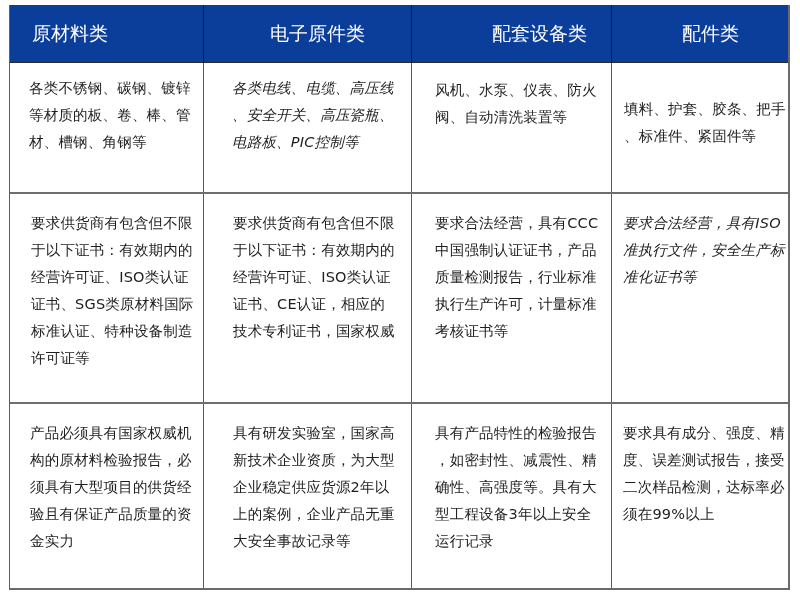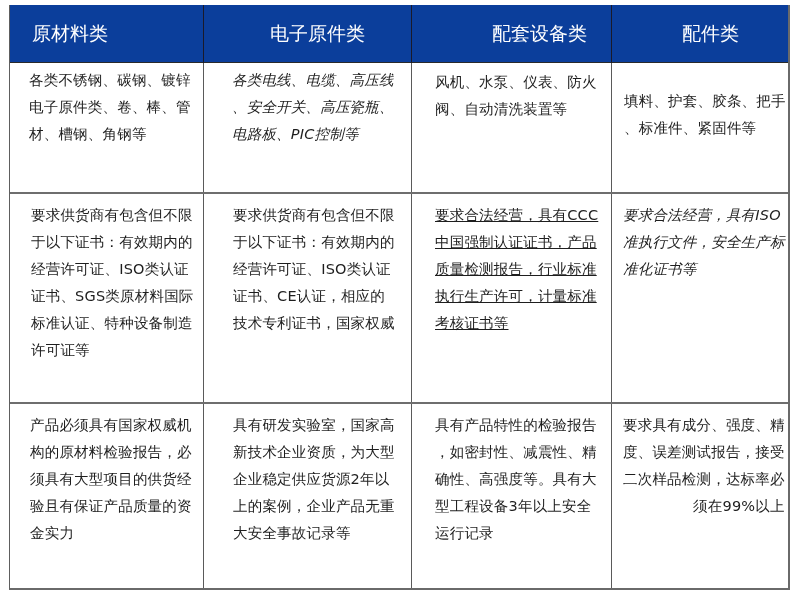--- a/index.html
+++ b/index.html
@@ -71,20 +71,21 @@
       background: #5a5a5a;
     }
     .cell {
       position: absolute;
       box-sizing: border-box;
       color: #1e1e1e;
       font-size: 14.5px;
       line-height: 27px;
       letter-spacing: 0.2px;
       white-space: nowrap;
+      margin-top: 8px;
     }
     .line {
       display: block;
     }
   </style>
 </head>
 <body>
 
 <div class="table">
 
@@ -101,21 +102,21 @@
   <div class="vdiv" style="left:193px; top:58px; height:525px;"></div>
   <div class="vdiv" style="left:401px; top:58px; height:525px;"></div>
   <div class="vdiv" style="left:601px; top:58px; height:525px;"></div>
 
   <div class="row-line" style="top:187px;"></div>
   <div class="row-line" style="top:397px;"></div>
 
   <div class="row" style="top:58px; height:130px;">
     <div class="cell" style="left:19px; top:4px;">
       <span class="line">各类不锈钢、碳钢、镀锌</span>
-      <span class="line">电子原件类、卷、棒、管</span>
+      <span class="line">等材质的板、卷、棒、管</span>
       <span class="line">材、槽钢、角钢等</span>
     </div>
     <div class="cell" style="left:222px; top:4px;font-style:italic;">
       <span class="line">各类电线、电缆、高压线</span>
       <span class="line">、安全开关、高压瓷瓶、</span>
       <span class="line">电路板、PIC控制等</span>
     </div>
     <div class="cell" style="left:425px; top:6px;">
       <span class="line">风机、水泵、仪表、防火</span>
       <span class="line">阀、自动清洗装置等</span>
@@ -135,21 +136,21 @@
       <span class="line">标准认证、特种设备制造</span>
       <span class="line">许可证等</span>
     </div>
     <div class="cell" style="left:223px; top:0px;">
       <span class="line">要求供货商有包含但不限</span>
       <span class="line">于以下证书：有效期内的</span>
       <span class="line">经营许可证、ISO类认证</span>
       <span class="line">证书、CE认证，相应的</span>
       <span class="line">技术专利证书，国家权威</span>
     </div>
-    <div class="cell" style="left:425px; top:0px;text-decoration:underline;">
+    <div class="cell" style="left:425px; top:0px;">
       <span class="line">要求合法经营，具有CCC</span>
       <span class="line">中国强制认证证书，产品</span>
       <span class="line">质量检测报告，行业标准</span>
       <span class="line">执行生产许可，计量标准</span>
       <span class="line">考核证书等</span>
     </div>
     <div class="cell" style="left:613px; top:0px;font-style:italic;">
       <span class="line">要求合法经营，具有ISO</span>
       <span class="line">准执行文件，安全生产标</span>
       <span class="line">准化证书等</span>
@@ -171,21 +172,21 @@
       <span class="line">上的案例，企业产品无重</span>
       <span class="line">大安全事故记录等</span>
     </div>
     <div class="cell" style="left:425px; top:8px;">
       <span class="line">具有产品特性的检验报告</span>
       <span class="line">，如密封性、减震性、精</span>
       <span class="line">确性、高强度等。具有大</span>
       <span class="line">型工程设备3年以上安全</span>
       <span class="line">运行记录</span>
     </div>
-    <div class="cell" style="left:613px; top:8px;text-align:right;">
+    <div class="cell" style="left:613px; top:8px;">
       <span class="line">要求具有成分、强度、精</span>
       <span class="line">度、误差测试报告，接受</span>
       <span class="line">二次样品检测，达标率必</span>
       <span class="line">须在99%以上</span>
     </div>
   </div>
 
 </div>
 
 </body></html>

